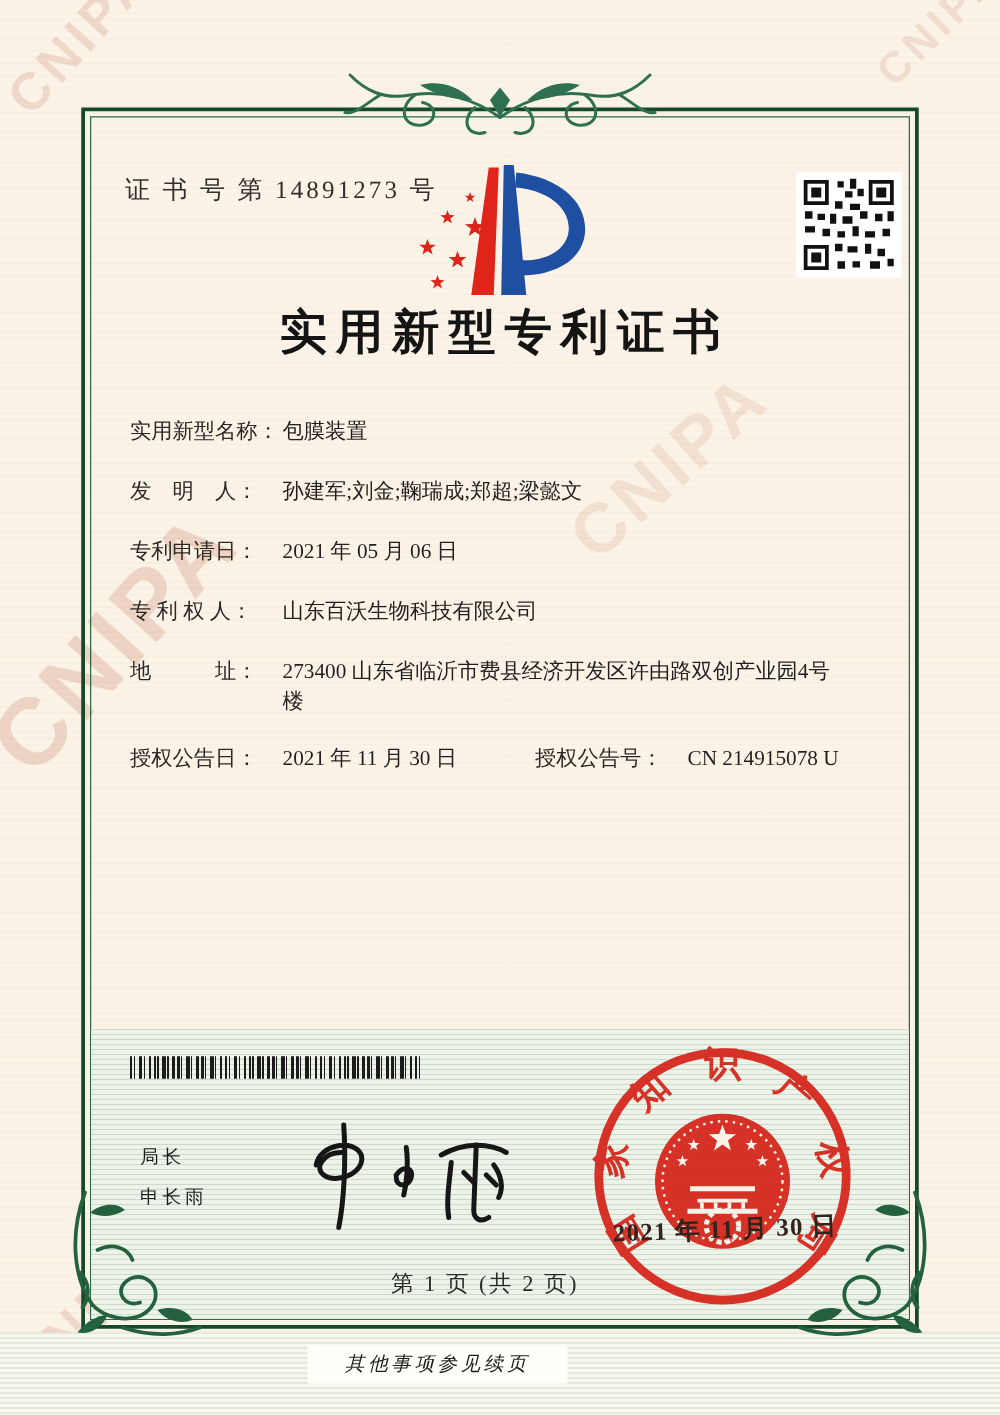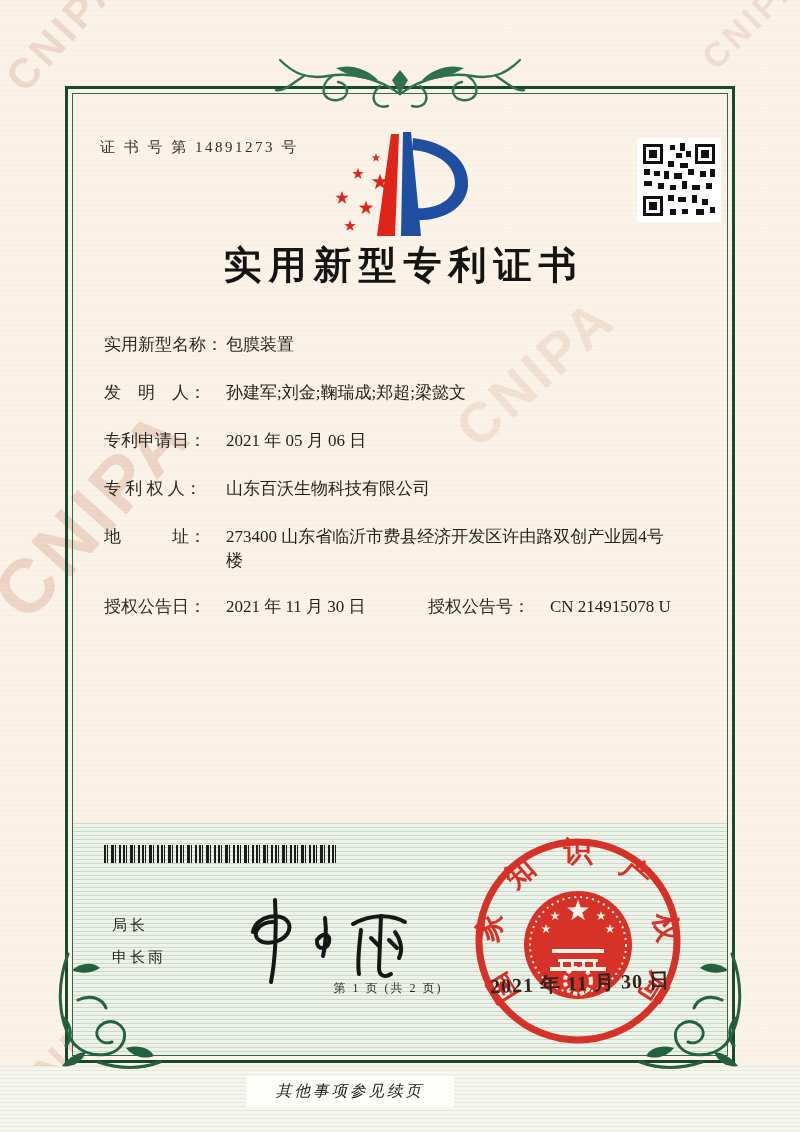--- a/index.html
+++ b/index.html
@@ -34,21 +34,21 @@
     position:absolute; z-index:2; left:0; top:1066px; width:800px; height:66px;
     background-color:#f8f7ef;
     background-image:repeating-linear-gradient(180deg, rgba(110,150,120,0.15) 0 1px, transparent 1px 4px);
   }
 
   .flourish{position:absolute; z-index:6;}
   .fl-top{left:272px; top:50px;}
   .fl-bl{left:42px; top:952px;}
   .fl-br{left:636px; top:952px; transform:scaleX(-1);}
 
-  .cert-no{position:absolute; z-index:5; left:100px; top:138px; font-size:15px; letter-spacing:2.5px; color:#33302c;}
+  .cert-no{position:absolute; z-index:5; left:100px; top:138px; font-size:20px; letter-spacing:2.5px; color:#33302c;}
   .logo{position:absolute; z-index:5; left:320px; top:124px;}
   .qr{position:absolute; z-index:5; left:637px; top:138px; background:#fff; padding:3px;}
   .title{
     position:absolute; z-index:5; left:0; top:240px; width:800px; text-align:center;
     font-size:38px; font-weight:bold; letter-spacing:7px; text-indent:7px; color:#141414;
   }
 
   .fields{position:absolute; z-index:5; left:104px; top:333px; width:606px; font-size:17px;}
   .field-row{display:flex; line-height:24px; margin-bottom:24px;}
   .field-label{flex:0 0 122px; white-space:nowrap; color:#2b2823;}
@@ -82,21 +82,21 @@
   .sig-title{top:916px;}
   .sig-name{top:948px;}
   .sig-script{position:absolute; z-index:5; left:225px; top:890px;}
 
   .seal{position:absolute; z-index:7; left:468px; top:833px; opacity:0.95;}
   .seal-date{
     position:absolute; z-index:8; left:470px; top:970px; width:220px; text-align:center;
     font-size:20px; font-weight:bold; color:#33231d; letter-spacing:1px; transform:rotate(-2deg);
   }
 
-  .page-info{position:absolute; z-index:5; left:0; top:980px; width:776px; text-align:center; font-size:12px; letter-spacing:2px; color:#2b2b2b;}
+  .page-info{position:absolute; z-index:5; left:0; top:1015px; width:776px; text-align:center; font-size:18px; letter-spacing:2px; color:#2b2b2b;}
   .cont-note{position:absolute; z-index:5; left:0; top:1076px; width:700px; text-align:center;}
   .cont-note span{
     display:inline-block; background:#fdfdf9; padding:5px 30px;
     font-size:15.5px; font-style:italic; letter-spacing:3px; color:#1e1c19;
   }
 </style>
 </head>
 <body>
 
 <div class="page">

